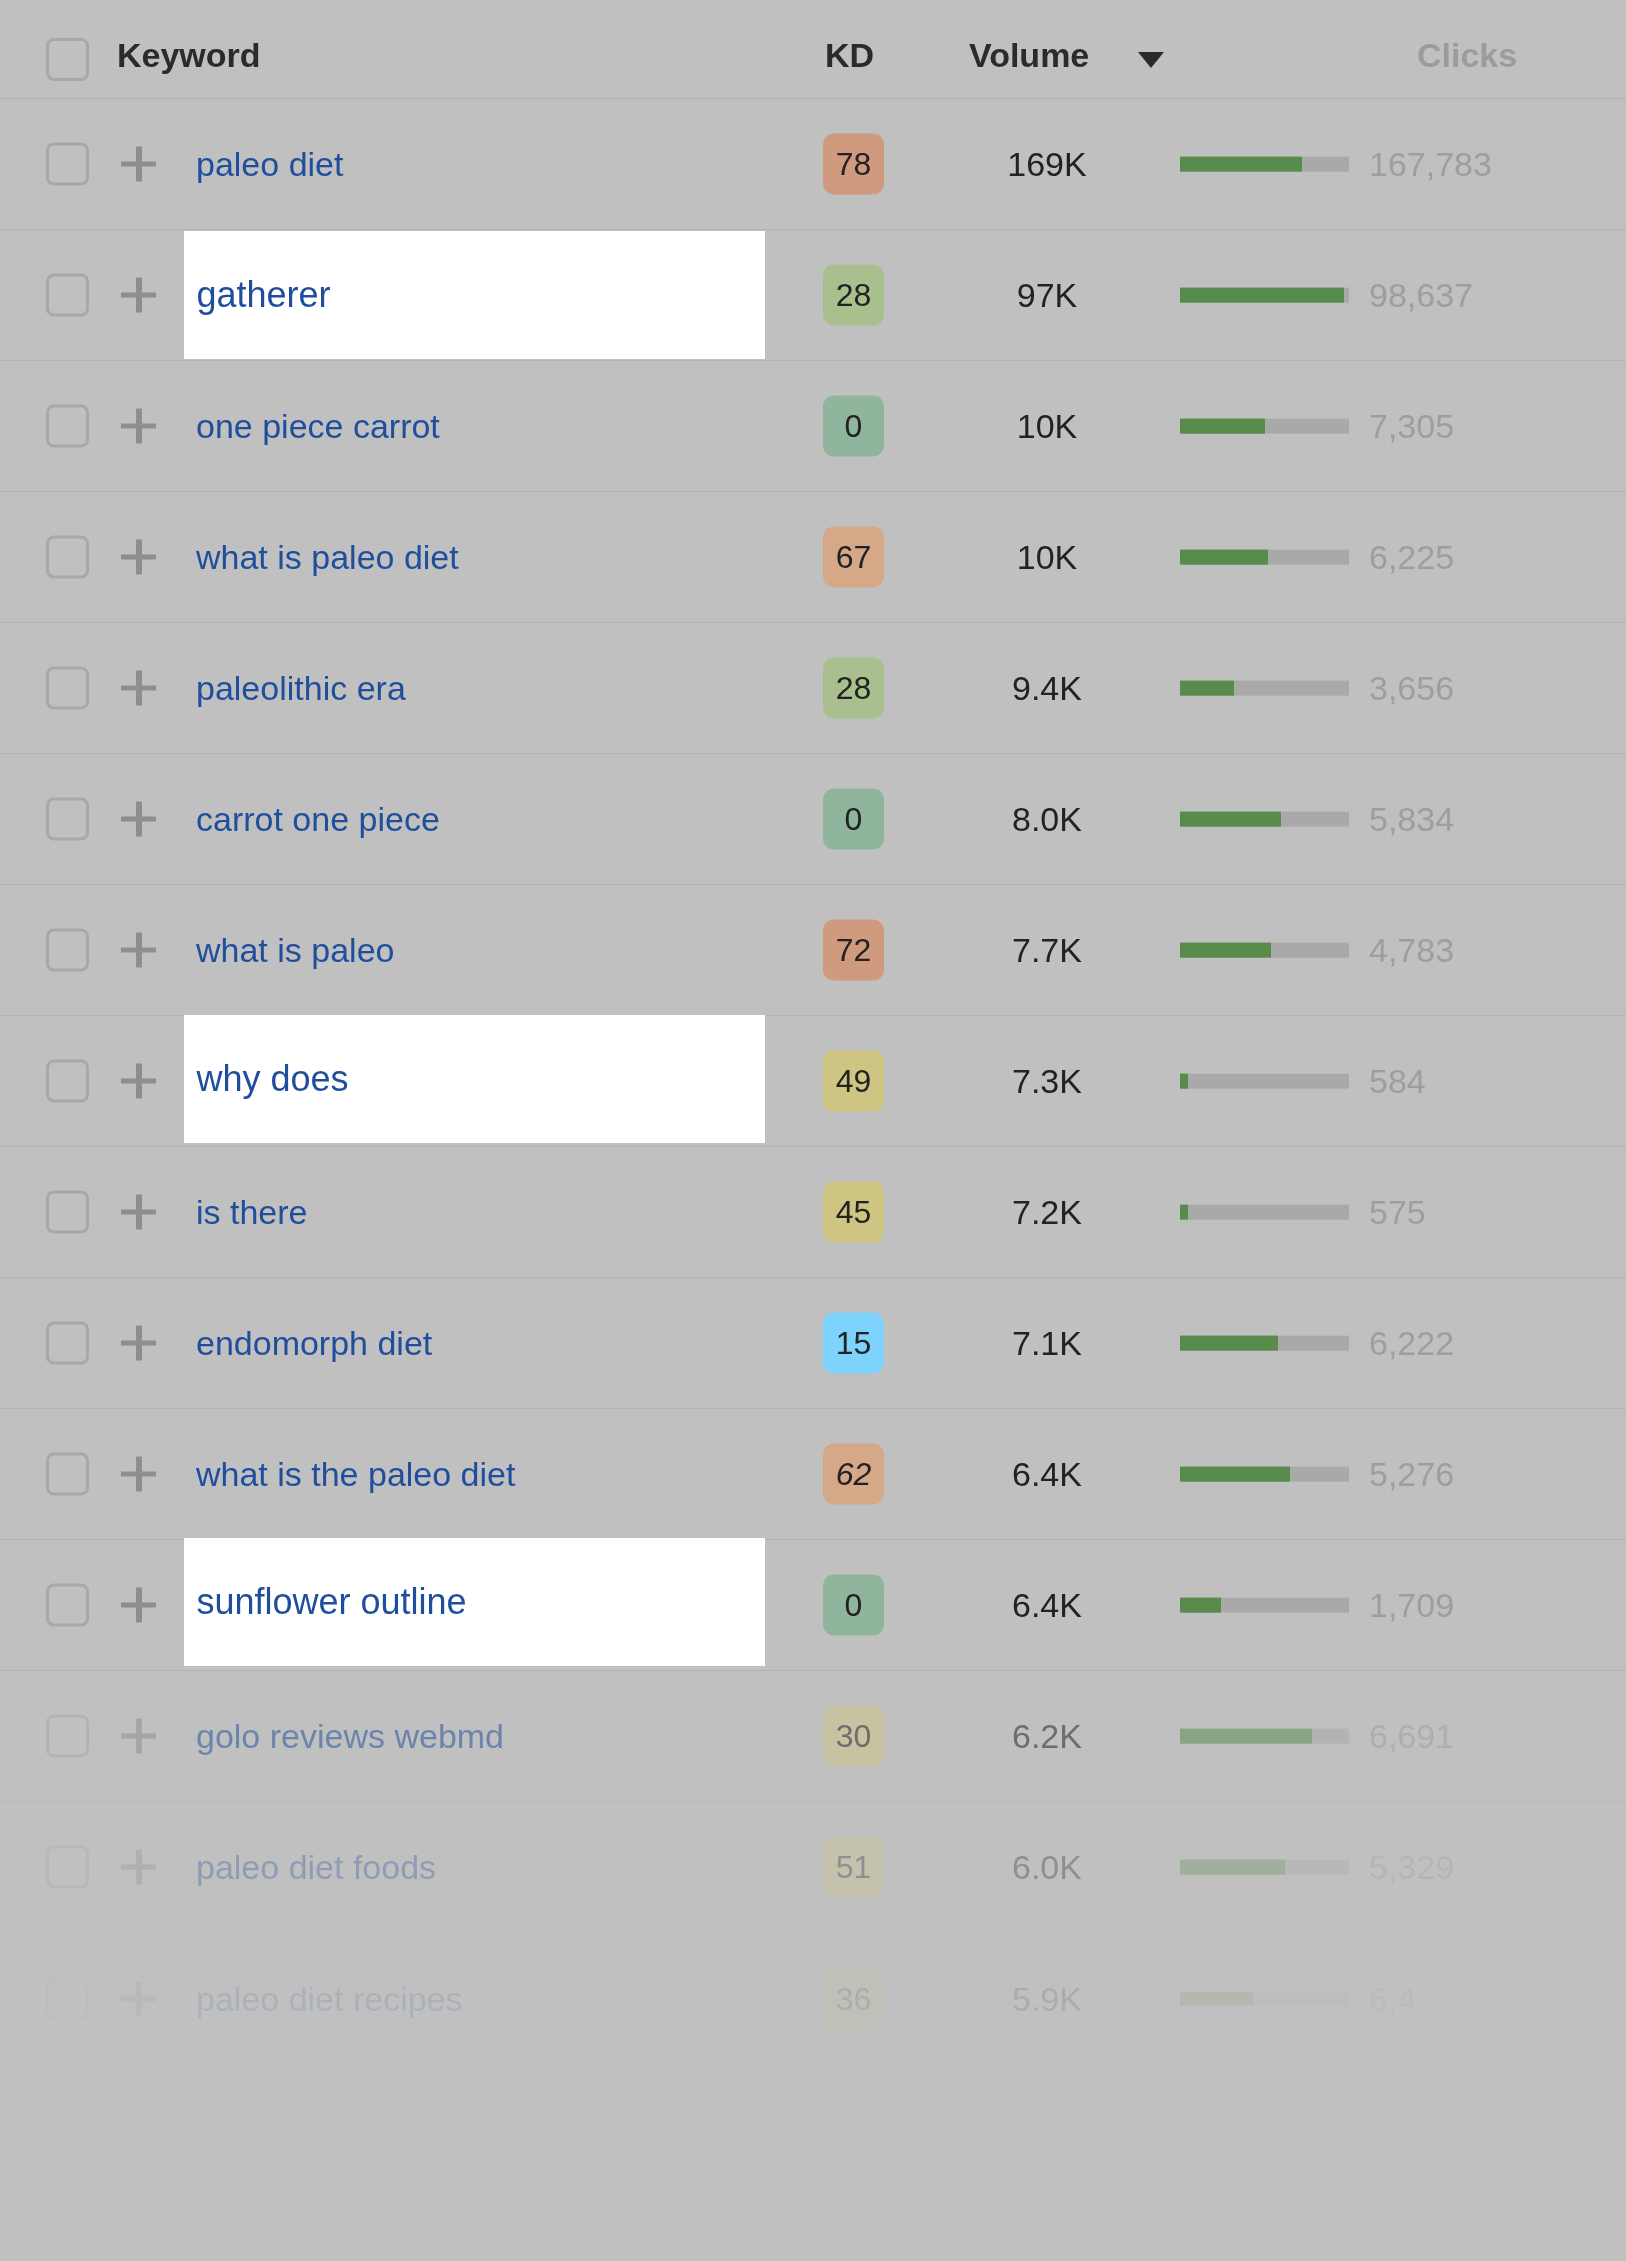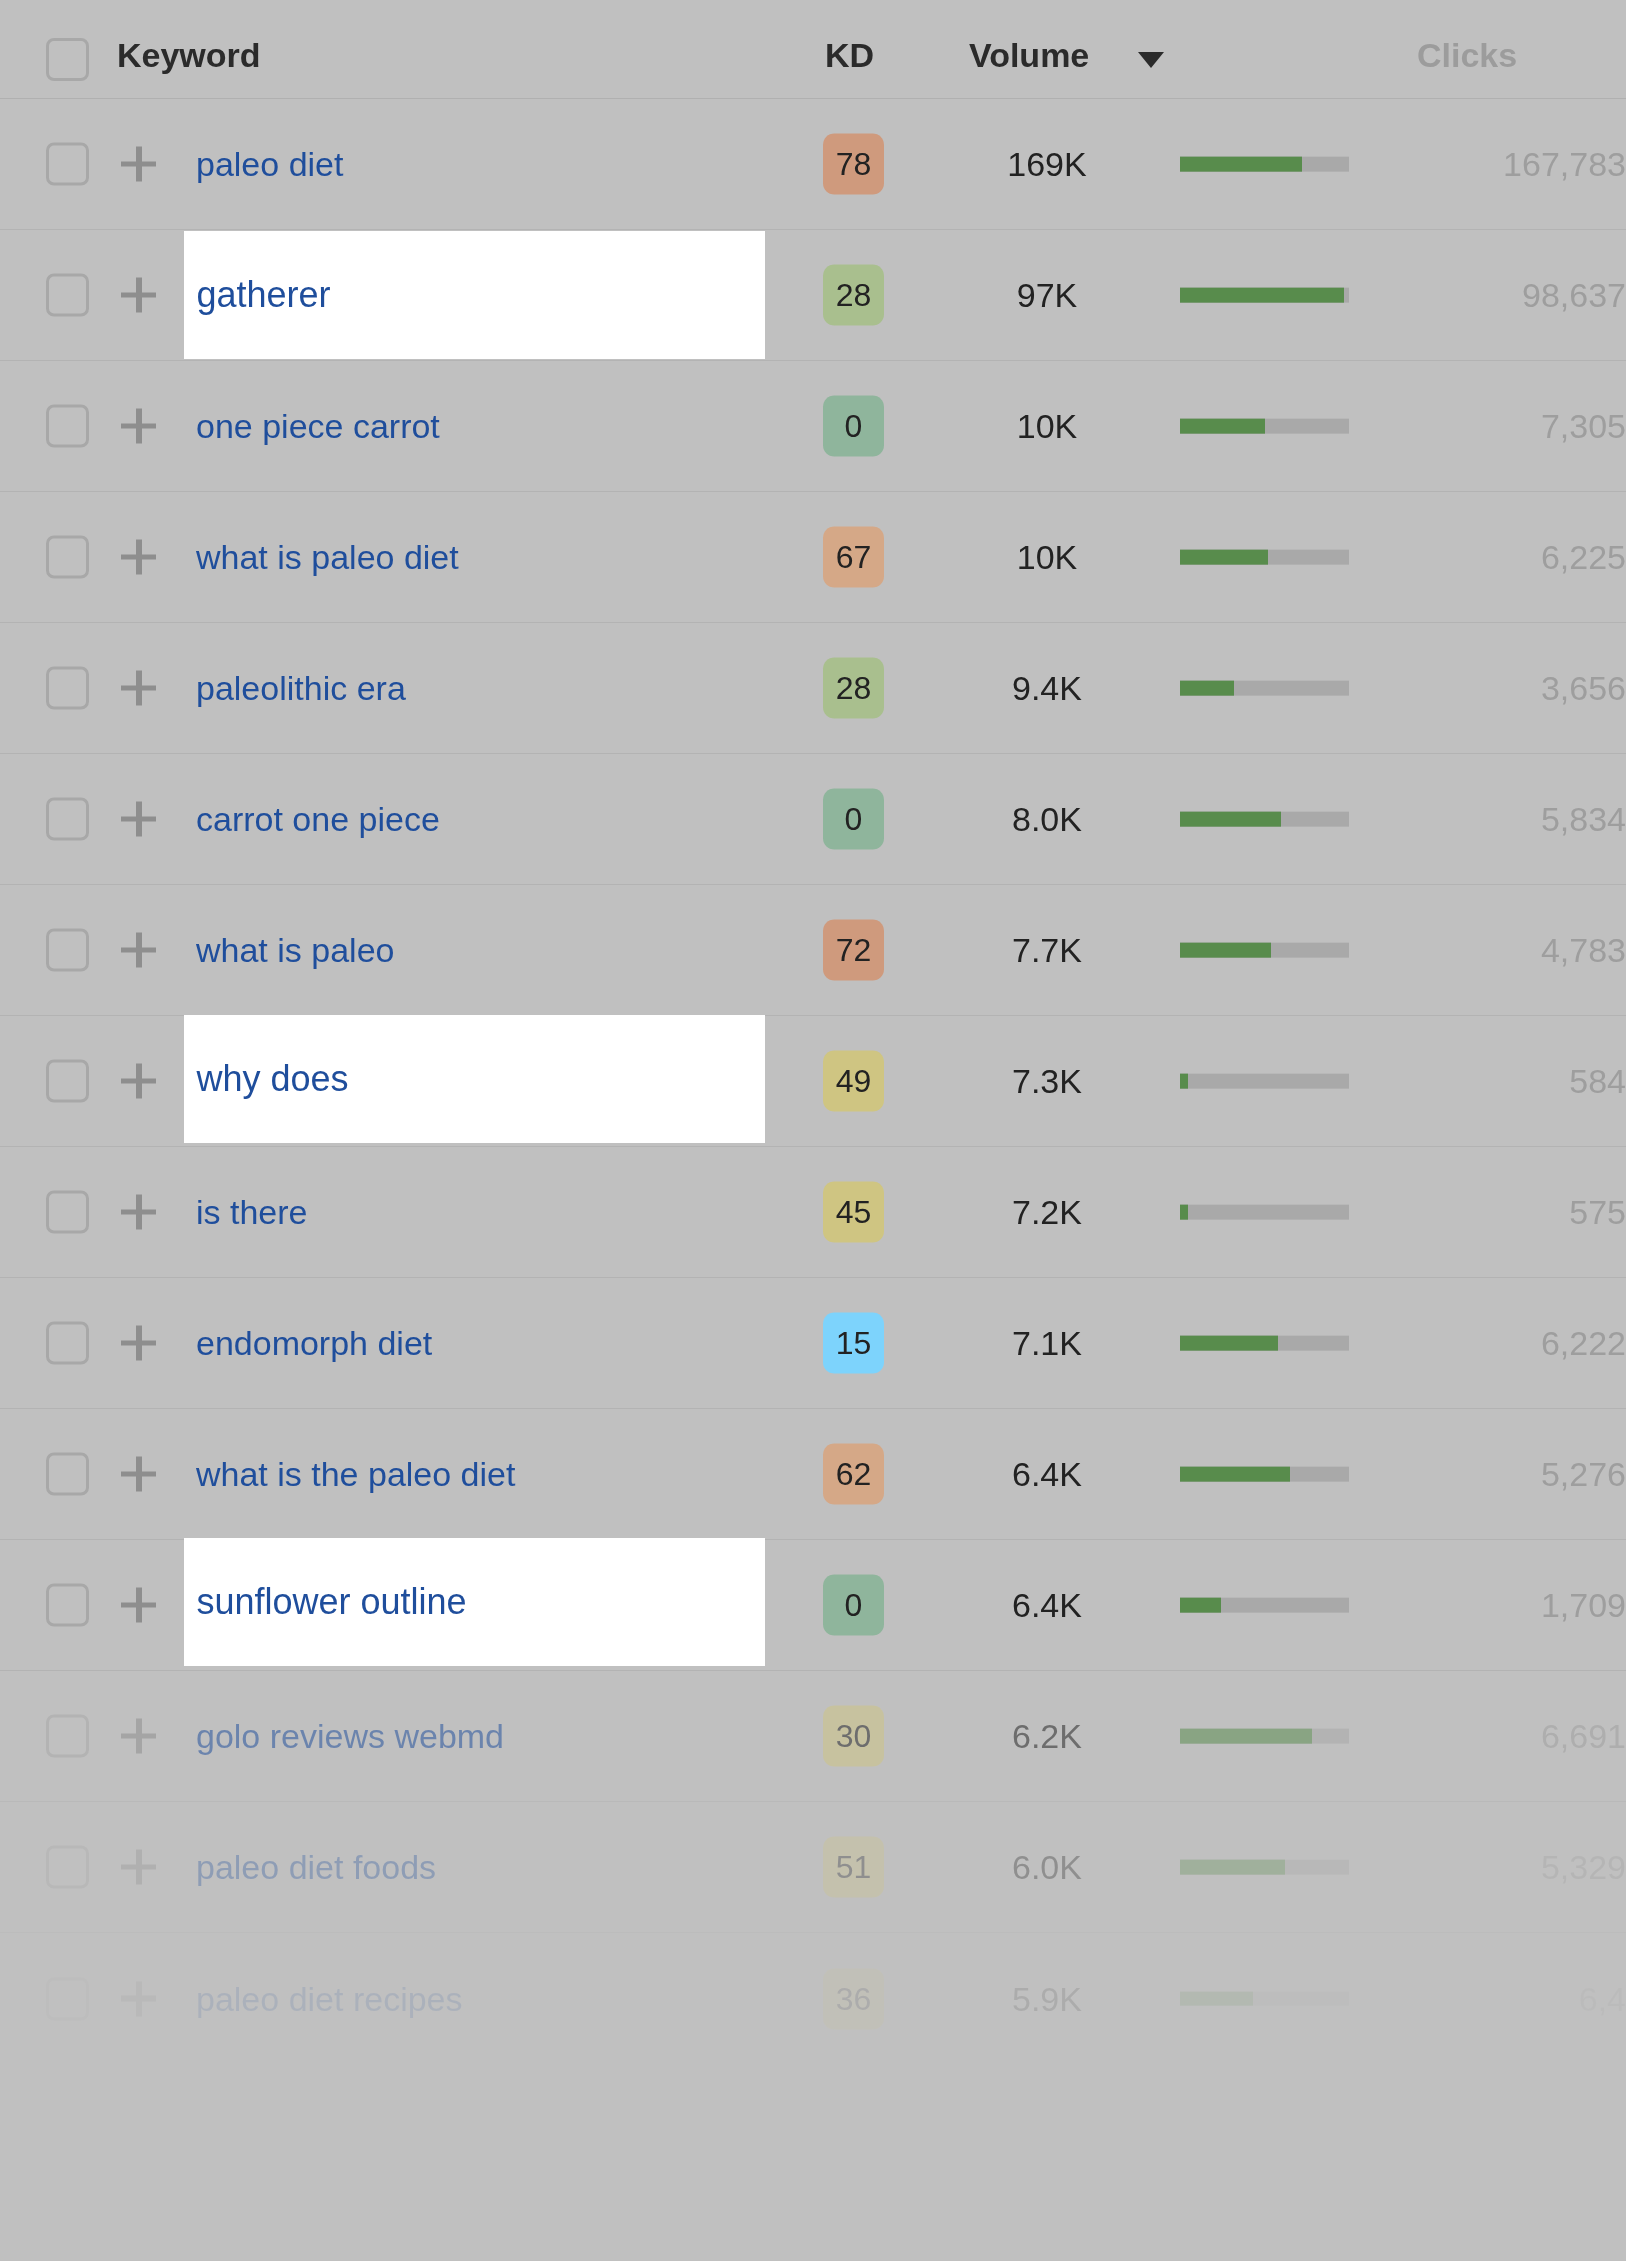--- a/index.html
+++ b/index.html
@@ -116,21 +116,21 @@
   .barwrap {
     left: 1180px;
     width: 169px; height: 14.7px;
     background: #a9a9a9;
   }
   .barfill { height: 100%; background: #588c4c; }
 
   .clicks {
     left: 1369px;
     width: 257px;
-    text-align: right;
+    text-align: left;
     font-size: 34px;
     color: #9e9e9e;
     white-space: nowrap;
     padding-right: 0;
   }
 
   
   .fade1 { opacity: 0.52; }
   .fade2 { opacity: 0.30; }
   .fade3 { opacity: 0.12; }
@@ -275,21 +275,21 @@
         <div class="cell vol">7.1K</div>
         <div class="cell barwrap">
           <div class="barfill" style="width: 58%;"></div>
         </div>
         <div class="cell clicks">6,222</div>
       </div>
       <div class="row">
         <div class="cell rowcheck"></div>
         <div class="cell plus"></div>
         <div class="cell kw">what is the paleo diet</div>
-        <div class="cell kd" style="background: rgb(213, 168, 135);">62</div>
+        <div class="cell kd" style="background: rgb(213, 168, 135); font-style: italic;">62</div>
         <div class="cell vol">6.4K</div>
         <div class="cell barwrap">
           <div class="barfill" style="width: 65%;"></div>
         </div>
         <div class="cell clicks">5,276</div>
       </div>
       <div class="row">
         <div class="cell rowcheck"></div>
         <div class="cell plus"></div>
         <div class="cell kw">sunflower outline</div>

